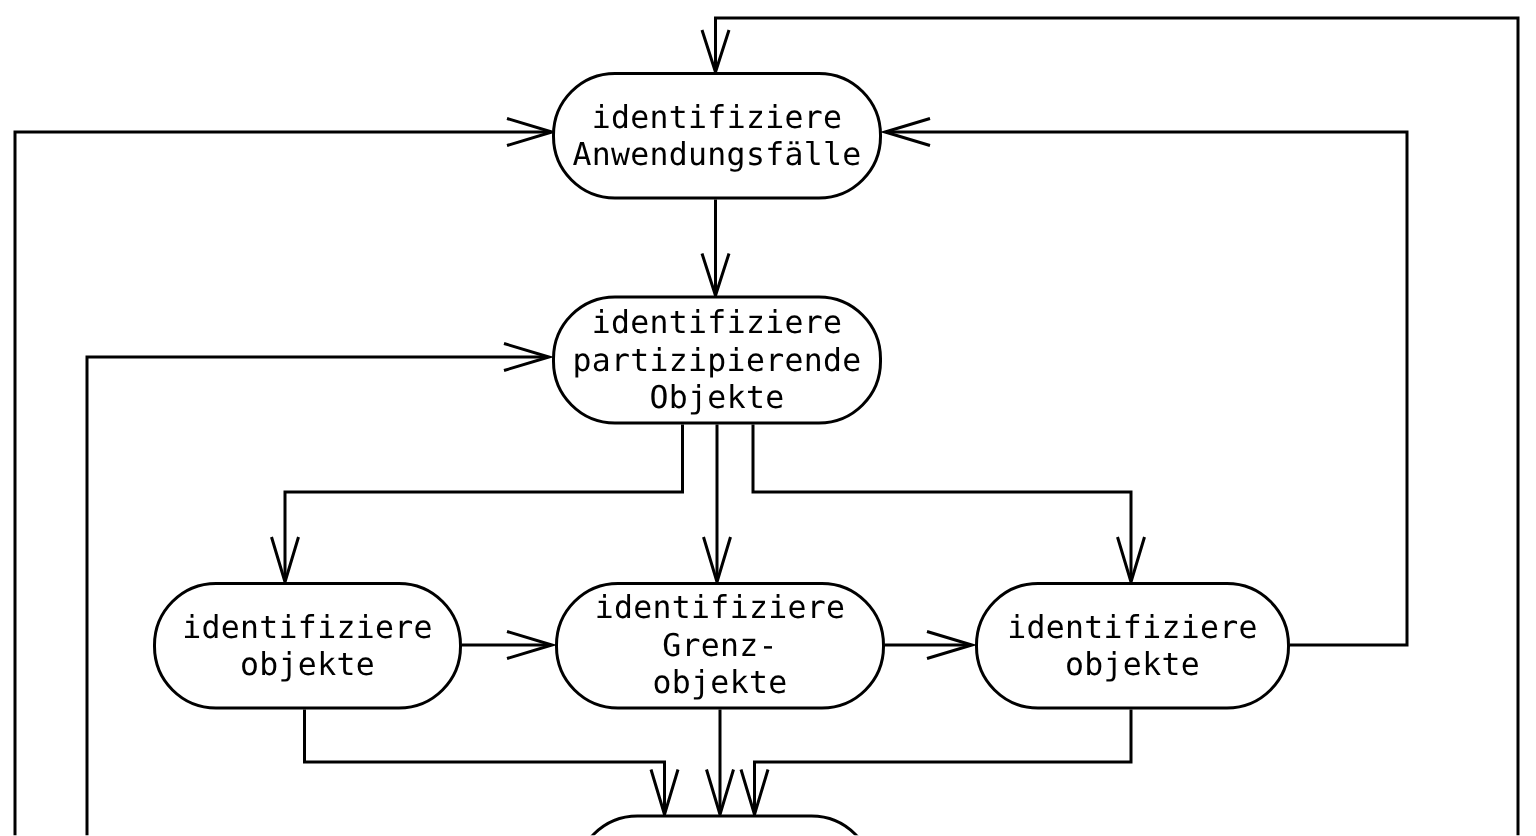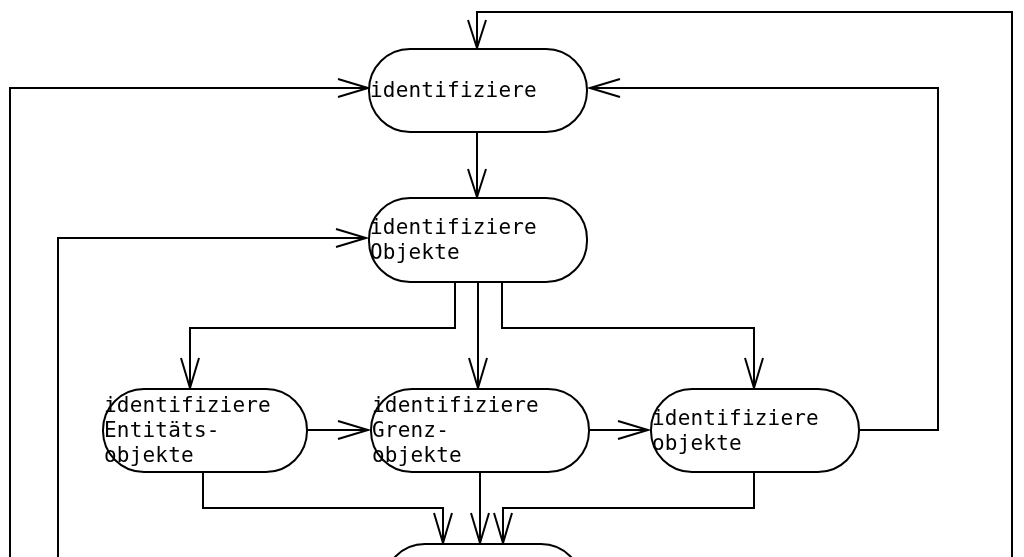--- a/index.html
+++ b/index.html
@@ -28,21 +28,21 @@
     stroke-linejoin: miter;
   }
   .node {
     position: absolute;
     box-sizing: border-box;
     border: 2px solid #000000;
     border-radius: 42px;
     background: #ffffff;
     display: flex;
     flex-direction: column;
-    align-items: flex-start;
+    align-items: center;
     justify-content: center;
     text-align: center;
     color: #000000;
     font-size: 21px;
     line-height: 25px;
     letter-spacing: 0.2px;
     white-space: nowrap;
   }
   .node span { display: block; }
   #node-use-cases            { left: 368px; top: 48px;  width: 220px; height: 85px; }
@@ -121,30 +121,31 @@
 
     <g>
       <path d="M754,473 L754,508 L503,508 L503,541"></path>
       <path d="M494,513 L503,543 L512,513"></path>
     </g>
 
   </svg>
 
   <div class="node" id="node-use-cases">
     <span>identifiziere</span>
+    <span>Anwendungsfälle</span>
   </div>
 
   <div class="node" id="node-participating">
     <span>identifiziere</span>
+    <span>partizipierende</span>
     <span>Objekte</span>
   </div>
 
   <div class="node" id="node-entity">
     <span>identifiziere</span>
-    <span>Entitäts-</span>
     <span>objekte</span>
   </div>
 
   <div class="node" id="node-boundary">
     <span>identifiziere</span>
     <span>Grenz-</span>
     <span>objekte</span>
   </div>
 
   <div class="node" id="node-control">

